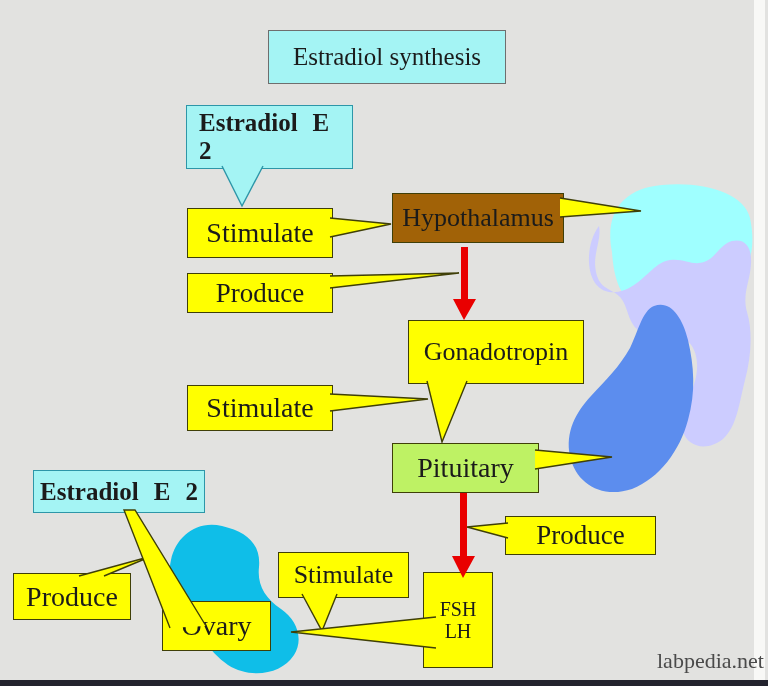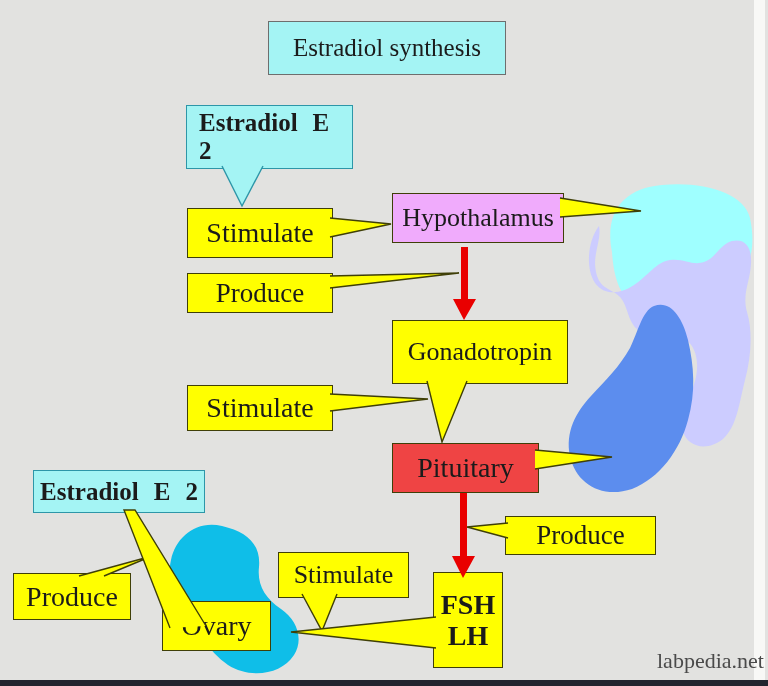--- a/index.html
+++ b/index.html
@@ -13,21 +13,21 @@
   .node{
     position:absolute;
     box-sizing:border-box;
     display:flex;align-items:center;justify-content:center;
     color:#1b1b1b;
     line-height:1.12;
     text-align:center;
   }
   .yellow{border:1.5px solid #3f3f08;}
   .cyanbox{border:1.5px solid #2d96a8;}
-  .titlebox{border:1.5px solid #6e6e6e;}
+  .titlebox{border:1.5px solid #6e6e6e;margin-top:9px;}
   .leftalign{justify-content:flex-start;text-align:left;}
   .wm{position:absolute;font-size:22px;}
   .strip-right{position:absolute;top:0;left:754px;width:11px;height:680px;background:#f8f8f6;}
   .footer{position:absolute;left:0;top:680px;width:768px;height:6px;}
   .ws{word-spacing:0.35em;font-weight:bold;}
 </style>
 </head>
 <body>
 
 <div id="stage" style="background-color: rgb(226, 226, 224);">
@@ -46,39 +46,39 @@
   <div class="node cyanbox leftalign" style="left: 186px; top: 105px; width: 167px; height: 64px; font-size: 25px; padding-left: 12px; background-color: rgb(164, 244, 244);">
     <span class="ws">
       <span>Estradiol E 2</span><br>
     </span>
   </div>
 
   <div class="node yellow" style="left: 187px; top: 208px; width: 146px; height: 50px; font-size: 28px; background-color: rgb(255, 255, 0);">
     <span>Stimulate</span>
   </div>
 
-  <div class="node yellow" style="left: 392px; top: 193px; width: 172px; height: 50px; font-size: 26px; background-color: #f0abfc;">
+  <div class="node yellow" style="left: 392px; top: 193px; width: 172px; height: 50px; font-size: 26px; background-color: #a16207;">
     <span>Hypothalamus</span>
   </div>
 
   <div class="node yellow" style="left: 187px; top: 273px; width: 146px; height: 40px; font-size: 27px; background-color: rgb(255, 255, 0);">
     <span>Produce</span>
   </div>
 
-  <div class="node yellow" style="left: 392px; top: 320px; width: 176px; height: 64px; font-size: 26px; background-color: rgb(255, 255, 0);">
+  <div class="node yellow" style="left: 408px; top: 320px; width: 176px; height: 64px; font-size: 26px; background-color: rgb(255, 255, 0);">
     <span>
       <span>Gonadotropin</span><br>
     </span>
   </div>
 
   <div class="node yellow" style="left: 187px; top: 385px; width: 146px; height: 46px; font-size: 28px; background-color: rgb(255, 255, 0);">
     <span>Stimulate</span>
   </div>
 
-  <div class="node yellow" style="left: 392px; top: 443px; width: 147px; height: 50px; font-size: 28px; background-color: #ef4444;">
+  <div class="node yellow" style="left: 392px; top: 443px; width: 147px; height: 50px; font-size: 28px; background-color: #bef264;">
     <span>Pituitary</span>
   </div>
 
   <div class="node yellow" style="left: 505px; top: 516px; width: 151px; height: 39px; font-size: 27px; background-color: rgb(255, 255, 0);">
     <span>Produce</span>
   </div>
 
   <div class="node cyanbox" style="left: 33px; top: 470px; width: 172px; height: 43px; font-size: 25px; background-color: rgb(164, 244, 244);">
     <span class="ws">Estradiol E 2</span>
   </div>
@@ -88,21 +88,21 @@
   </div>
 
   <div class="node yellow" style="left: 162px; top: 601px; width: 109px; height: 50px; font-size: 28px; background-color: rgb(255, 255, 0);">
     <span>Ovary</span>
   </div>
 
   <div class="node yellow" style="left: 278px; top: 552px; width: 131px; height: 46px; font-size: 26px; background-color: rgb(255, 255, 0);">
     <span>Stimulate</span>
   </div>
 
-  <div class="node yellow" style="left: 433px; top: 572px; width: 70px; height: 96px; font-size: 28px; background-color: rgb(255, 255, 0); font-weight: bold;">
+  <div class="node yellow" style="left: 423px; top: 572px; width: 70px; height: 96px; font-size: 20px; background-color: rgb(255, 255, 0);">
     <span>
       <span>FSH</span><br>
       <span>LH</span>
     </span>
   </div>
 
   <svg class="svg-layer" viewBox="0 0 768 686">
     <g stroke="#3f3f08" stroke-width="1.4" fill="#FFFF00">
       <path d="M 79,576 L 152,556 L 104,576"></path>
       <path d="M 170,628 L 124,510 L 135,510 L 206,626"></path>

